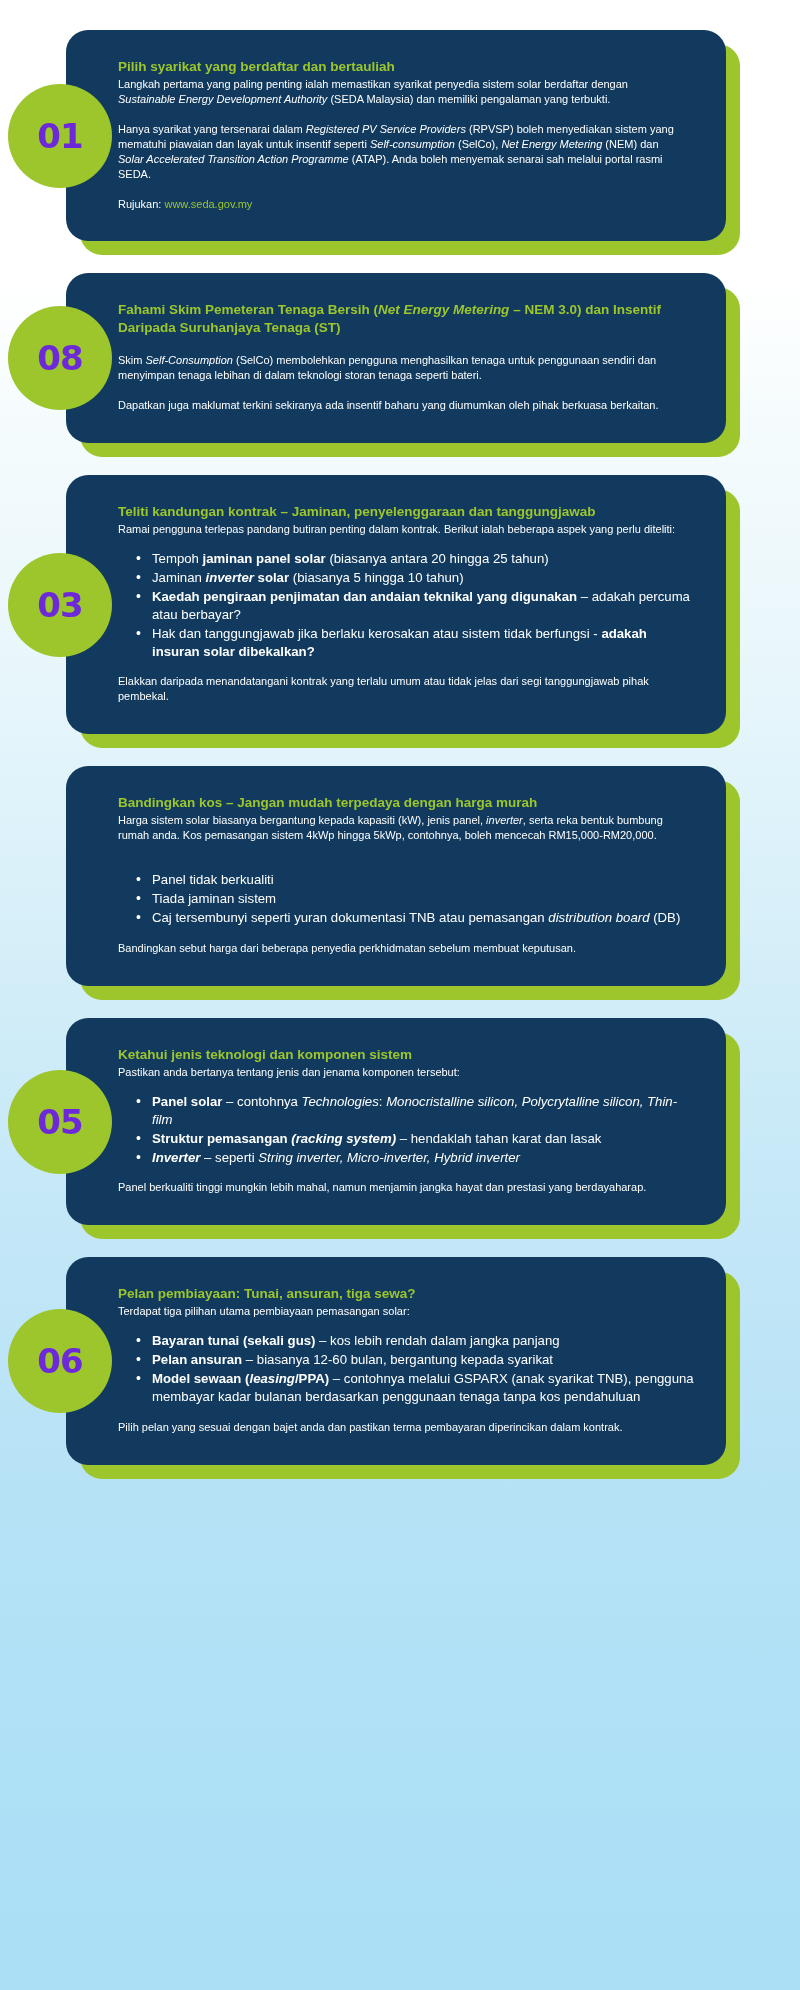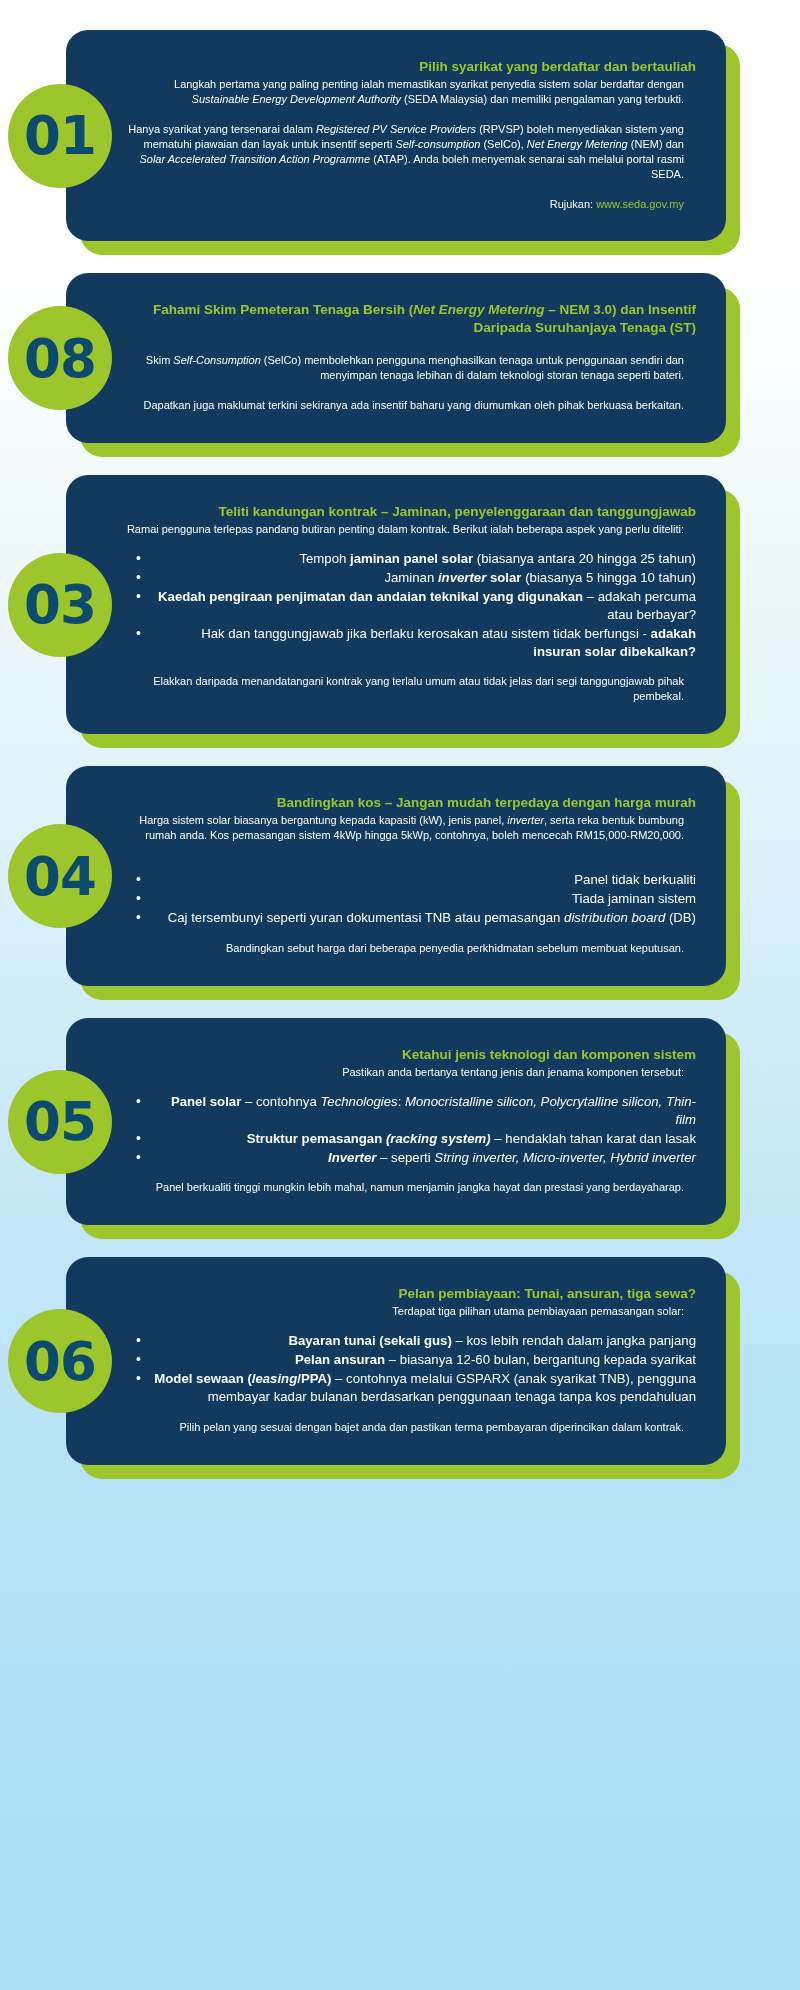--- a/index.html
+++ b/index.html
@@ -55,44 +55,43 @@
   }
   .card {
     position: relative;
     z-index: 1;
     background: #1d4ed8;
     background-color: #113a5e;
     border-radius: 22px;
     padding: 28px 30px 30px 52px;
     box-sizing: border-box;
     color: #ffffff;
-    text-align: right;
   }
 
   
   .badge {
     position: absolute;
     left: 8px;
     top: 50%;
     transform: translateY(-50%);
     width: 104px;
     height: 104px;
     border-radius: 50%;
     background: #9cc62c;
     z-index: 2;
     display: flex;
     align-items: center;
     justify-content: center;
   }
   .badge-num {
     font-family: "DejaVu Sans", sans-serif;
     font-weight: 700;
-    font-size: 53px;
+    font-size: 34px;
     line-height: 1;
-    color: #0c4a6e;
+    color: #6d28d9;
     letter-spacing: -1px;
   }
 
   
   .heading {
     color: #9cc62c;
     font-weight: bold;
     font-size: 13.5px;
     line-height: 1.32;
     margin: 0 0 1px 0;
@@ -197,23 +196,20 @@
             <div class="spacer-sm"></div>
             <ul class="bullets">
               <li>Panel tidak berkualiti</li>
               <li>Tiada jaminan sistem</li>
               <li>Caj tersembunyi seperti yuran dokumentasi TNB atau pemasangan <i>distribution board</i> (DB)</li>
             </ul>
             <div class="spacer-sm"></div>
             <div class="para">Bandingkan sebut harga dari beberapa penyedia perkhidmatan sebelum membuat keputusan.</div>
           </div>
         </div>
-        <div class="badge">
-          <span class="badge-num">04</span>
-        </div>
       </div>
       <div class="step">
         <div class="card-wrap">
           <div class="card-shadow"></div>
           <div class="card">
             <div class="heading">Ketahui jenis teknologi dan komponen sistem</div>
             <div class="para">Pastikan anda bertanya tentang jenis dan jenama komponen tersebut:</div>
             <div class="spacer-sm"></div>
             <ul class="bullets">
               <li><b>Panel solar</b> – contohnya <i>Technologies</i>: <i>Monocristalline silicon, Polycrytalline silicon, Thin-film</i></li>

